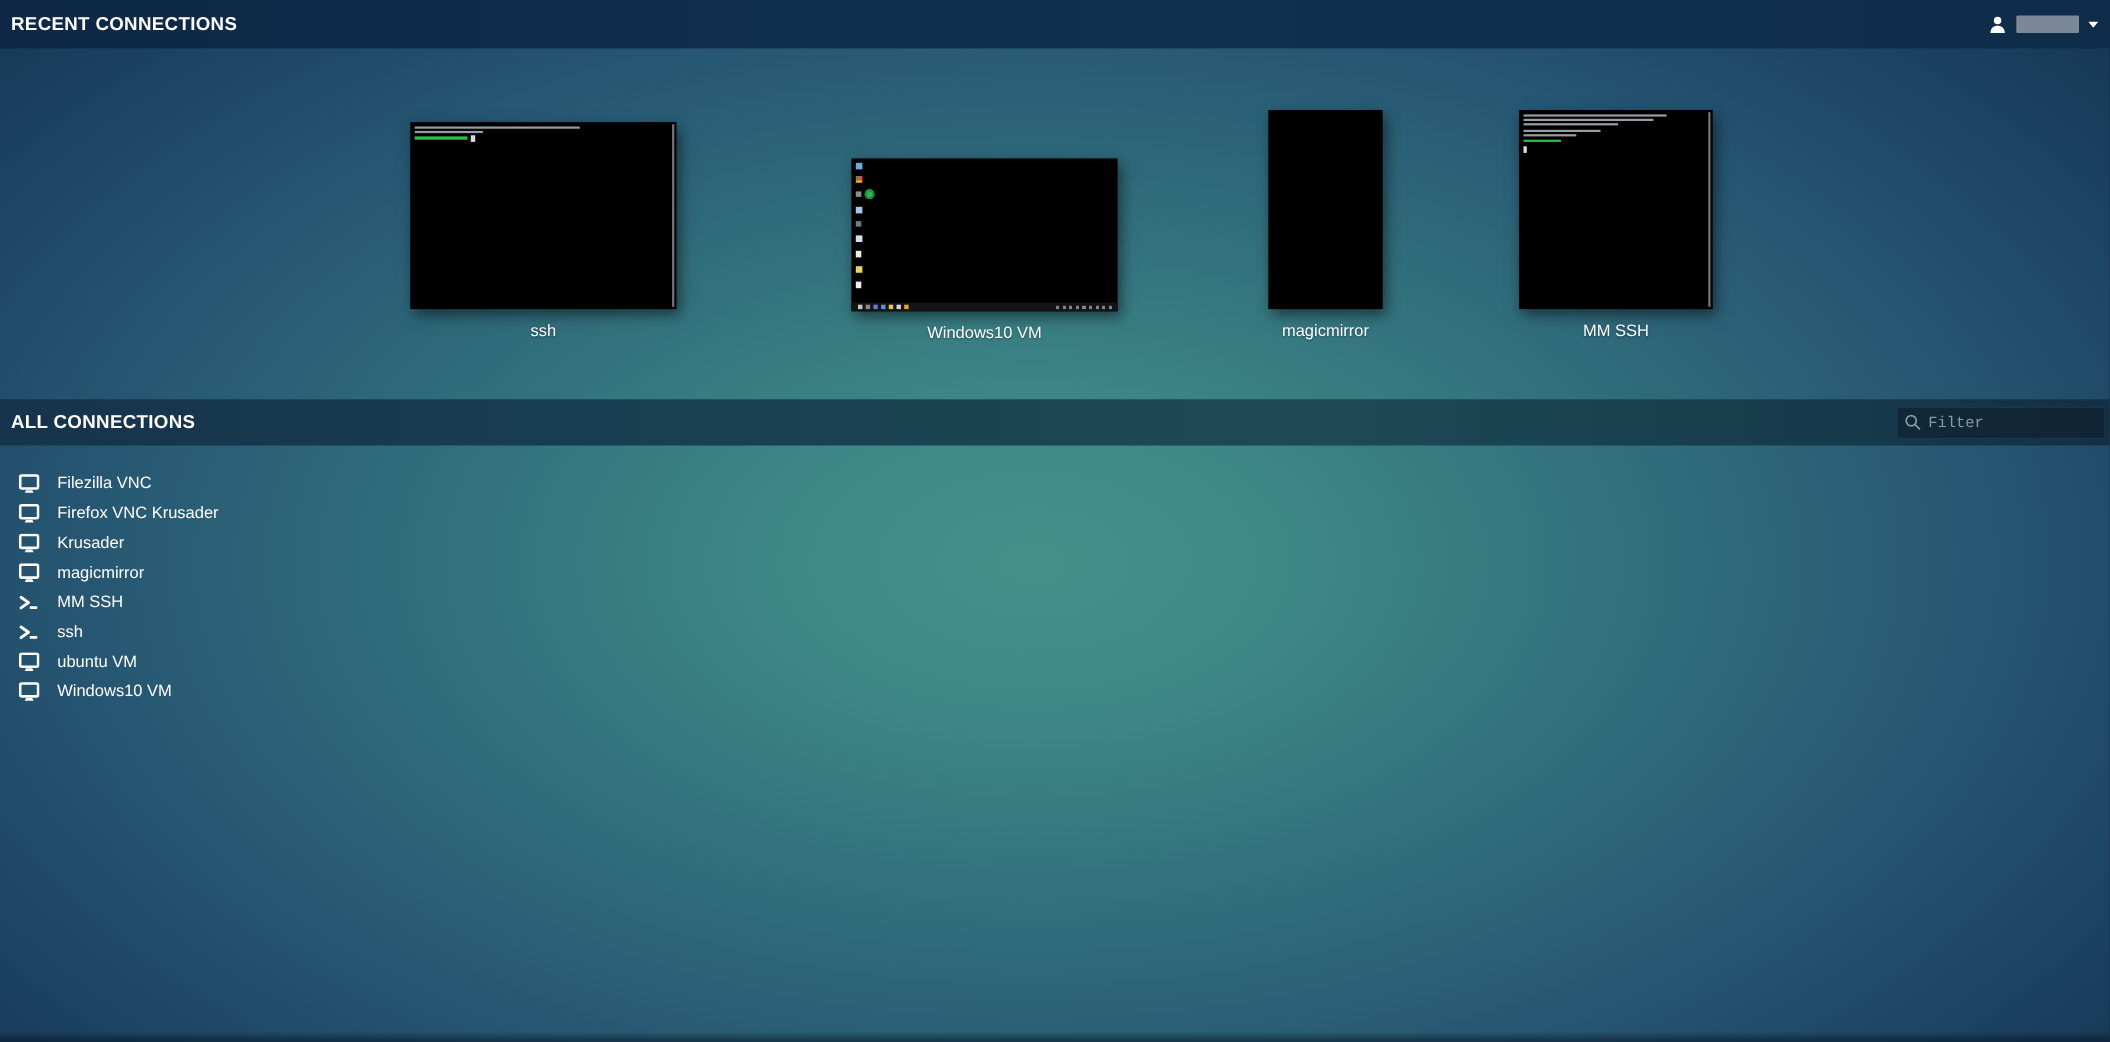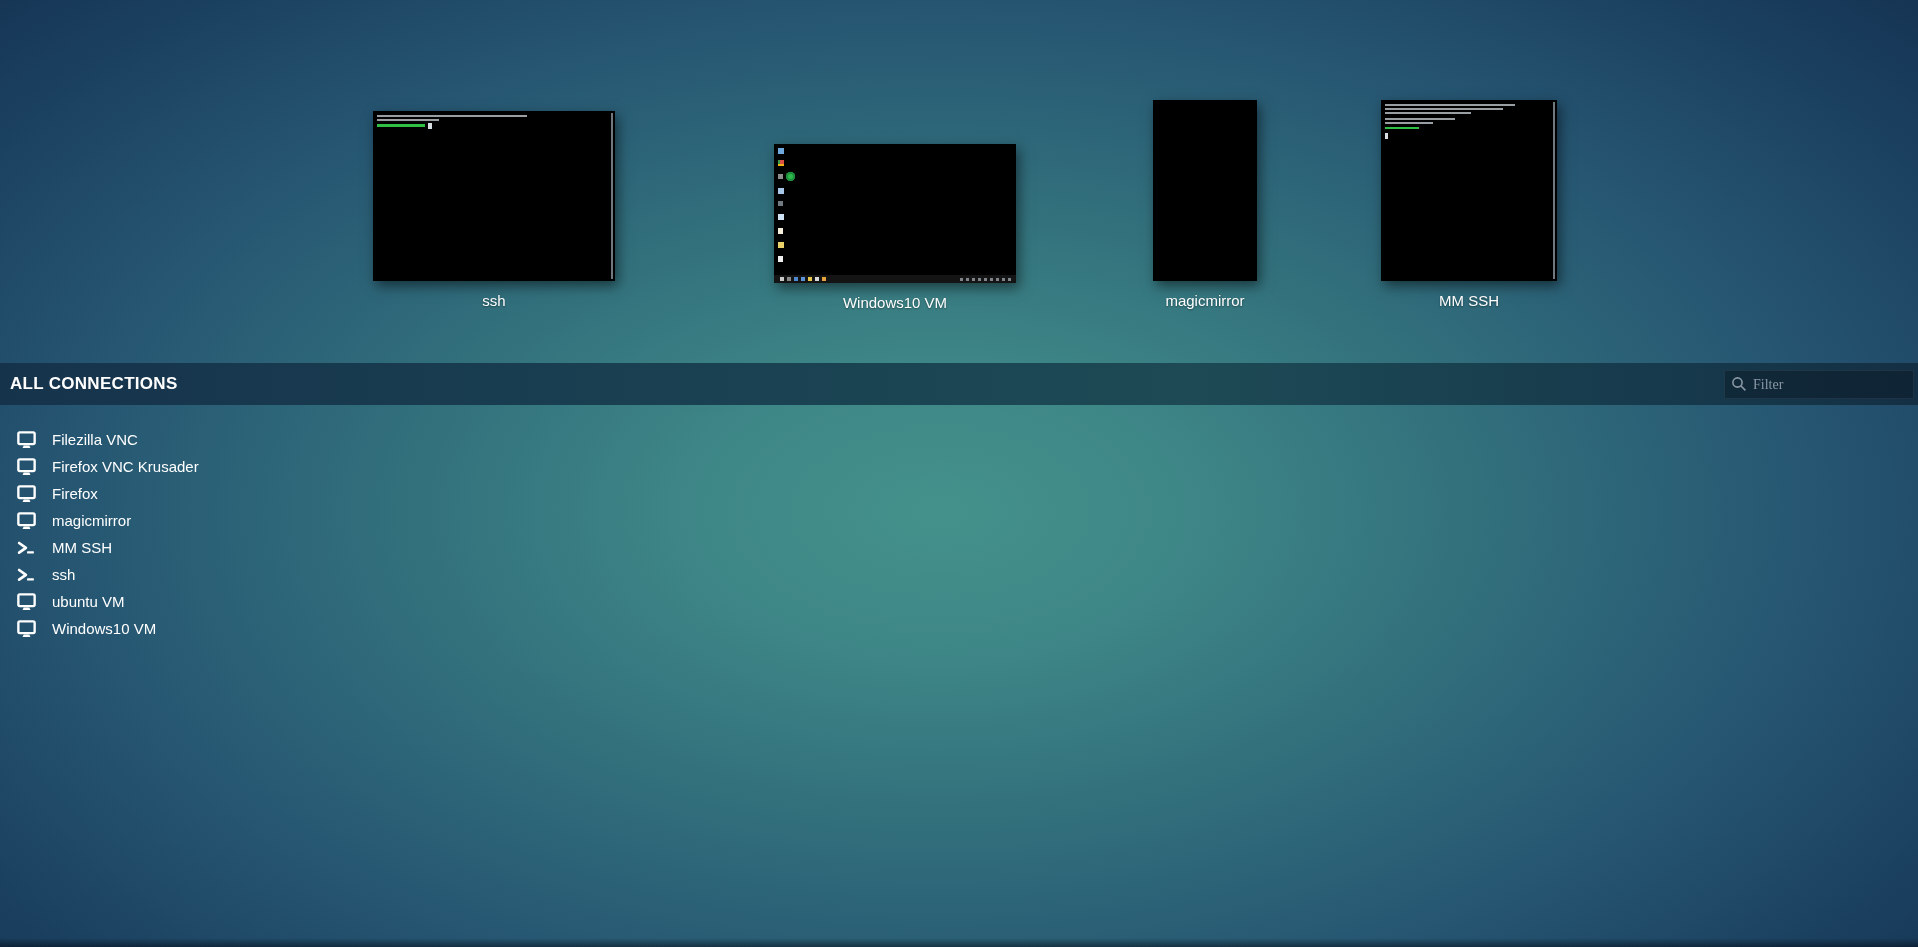--- a/index.html
+++ b/index.html
@@ -83,41 +83,59 @@
   .all-bar{
     position:absolute;left:0;top:363px;width:100%;height:42px;box-sizing:border-box;
     background:linear-gradient(90deg,#16334c 0%,#1a4252 40%,#1d4a55 62%,#16394b 88%,#142f44 100%);
     display:flex;align-items:center;padding:0 10px;
   }
   .filter-wrap{position:absolute;right:4px;top:7px;width:190px;height:29px;}
   .filter-input{
     width:100%;height:100%;box-sizing:border-box;border:1px solid rgba(255,255,255,.07);
     background:rgba(8,18,28,.38);color:#cfd8df;font-size:14px;
     padding:0 8px 0 28px;outline:none;border-radius:1px;
-    font-family:Liberation Serif, serif;
+    font-family:Liberation Mono, monospace;
   }
   .filter-input::placeholder{color:#8a98a6;}
   .filter-icon{position:absolute;left:7px;top:6px;pointer-events:none;}
   
   .conn-list{position:absolute;left:0;top:426px;}
   .conn-row{
     display:flex;align-items:center;height:27px;padding:0 14px 0 17px;
     gap:16px;cursor:pointer;width:max-content;
   }
   .conn-icon{width:19px;display:flex;justify-content:center;}
   .conn-icon svg{display:block;}
   .conn-label{color:#ffffff;font-size:15px;}
   .bottom-shade{position:absolute;left:0;bottom:0;width:100%;height:9px;
     background:linear-gradient(rgba(3,9,17,0),rgba(3,9,17,.5));}
 </style>
 </head>
 <body>
 
 <div class="stage">
 
+  <div class="topbar">
+    <div class="section-title">RECENT CONNECTIONS</div>
+    <div class="topbar-spacer"></div>
+    <div class="user-menu">
+      <span class="user-icon">
+        <svg width="18" height="18" viewBox="0 0 18 18">
+          <circle cx="9" cy="5.6" r="3.4" fill="#ffffff"></circle>
+          <path d="M2.5 17 C2.5 12.6 5.4 10.4 9 10.4 C12.6 10.4 15.5 12.6 15.5 17 Z" fill="#ffffff"></path>
+        </svg>
+      </span>
+      <span class="user-name-redacted"></span>
+      <span class="caret">
+        <svg width="10" height="7" viewBox="0 0 10 7">
+            <path d="M0.5 0.8 L9.5 0.8 L5 6.2 Z" fill="#ffffff"></path>
+          </svg>
+      </span>
+    </div>
+  </div>
 
   <div class="recent-item recent-ssh">
     <div class="thumb">
       <div class="tline l1"></div>
       <div class="tline l2"></div>
       <div class="tline green l3"></div>
       <div class="tcursor"></div>
       <div class="scroll-strip"></div>
     </div>
     <div class="thumb-caption">ssh</div>
@@ -203,21 +221,21 @@
       <span class="conn-label">Firefox VNC Krusader</span>
     </div>
 
     <div class="conn-row">
       <span class="conn-icon">
         <svg width="19" height="18" viewBox="0 0 20 19">
           <rect x="1.4" y="1.4" width="17.2" height="12.4" rx="1.6" fill="none" stroke="#ffffff" stroke-width="2.5"></rect>
           <path d="M7 15.4 L13 15.4 L14.2 18 L5.8 18 Z" fill="#ffffff"></path>
         </svg>
       </span>
-      <span class="conn-label">Firefox</span>
+      <span class="conn-label">Krusader</span>
     </div>
 
     <div class="conn-row">
       <span class="conn-icon">
         <svg width="19" height="18" viewBox="0 0 20 19">
           <rect x="1.4" y="1.4" width="17.2" height="12.4" rx="1.6" fill="none" stroke="#ffffff" stroke-width="2.5"></rect>
           <path d="M7 15.4 L13 15.4 L14.2 18 L5.8 18 Z" fill="#ffffff"></path>
         </svg>
       </span>
       <span class="conn-label">magicmirror</span>

